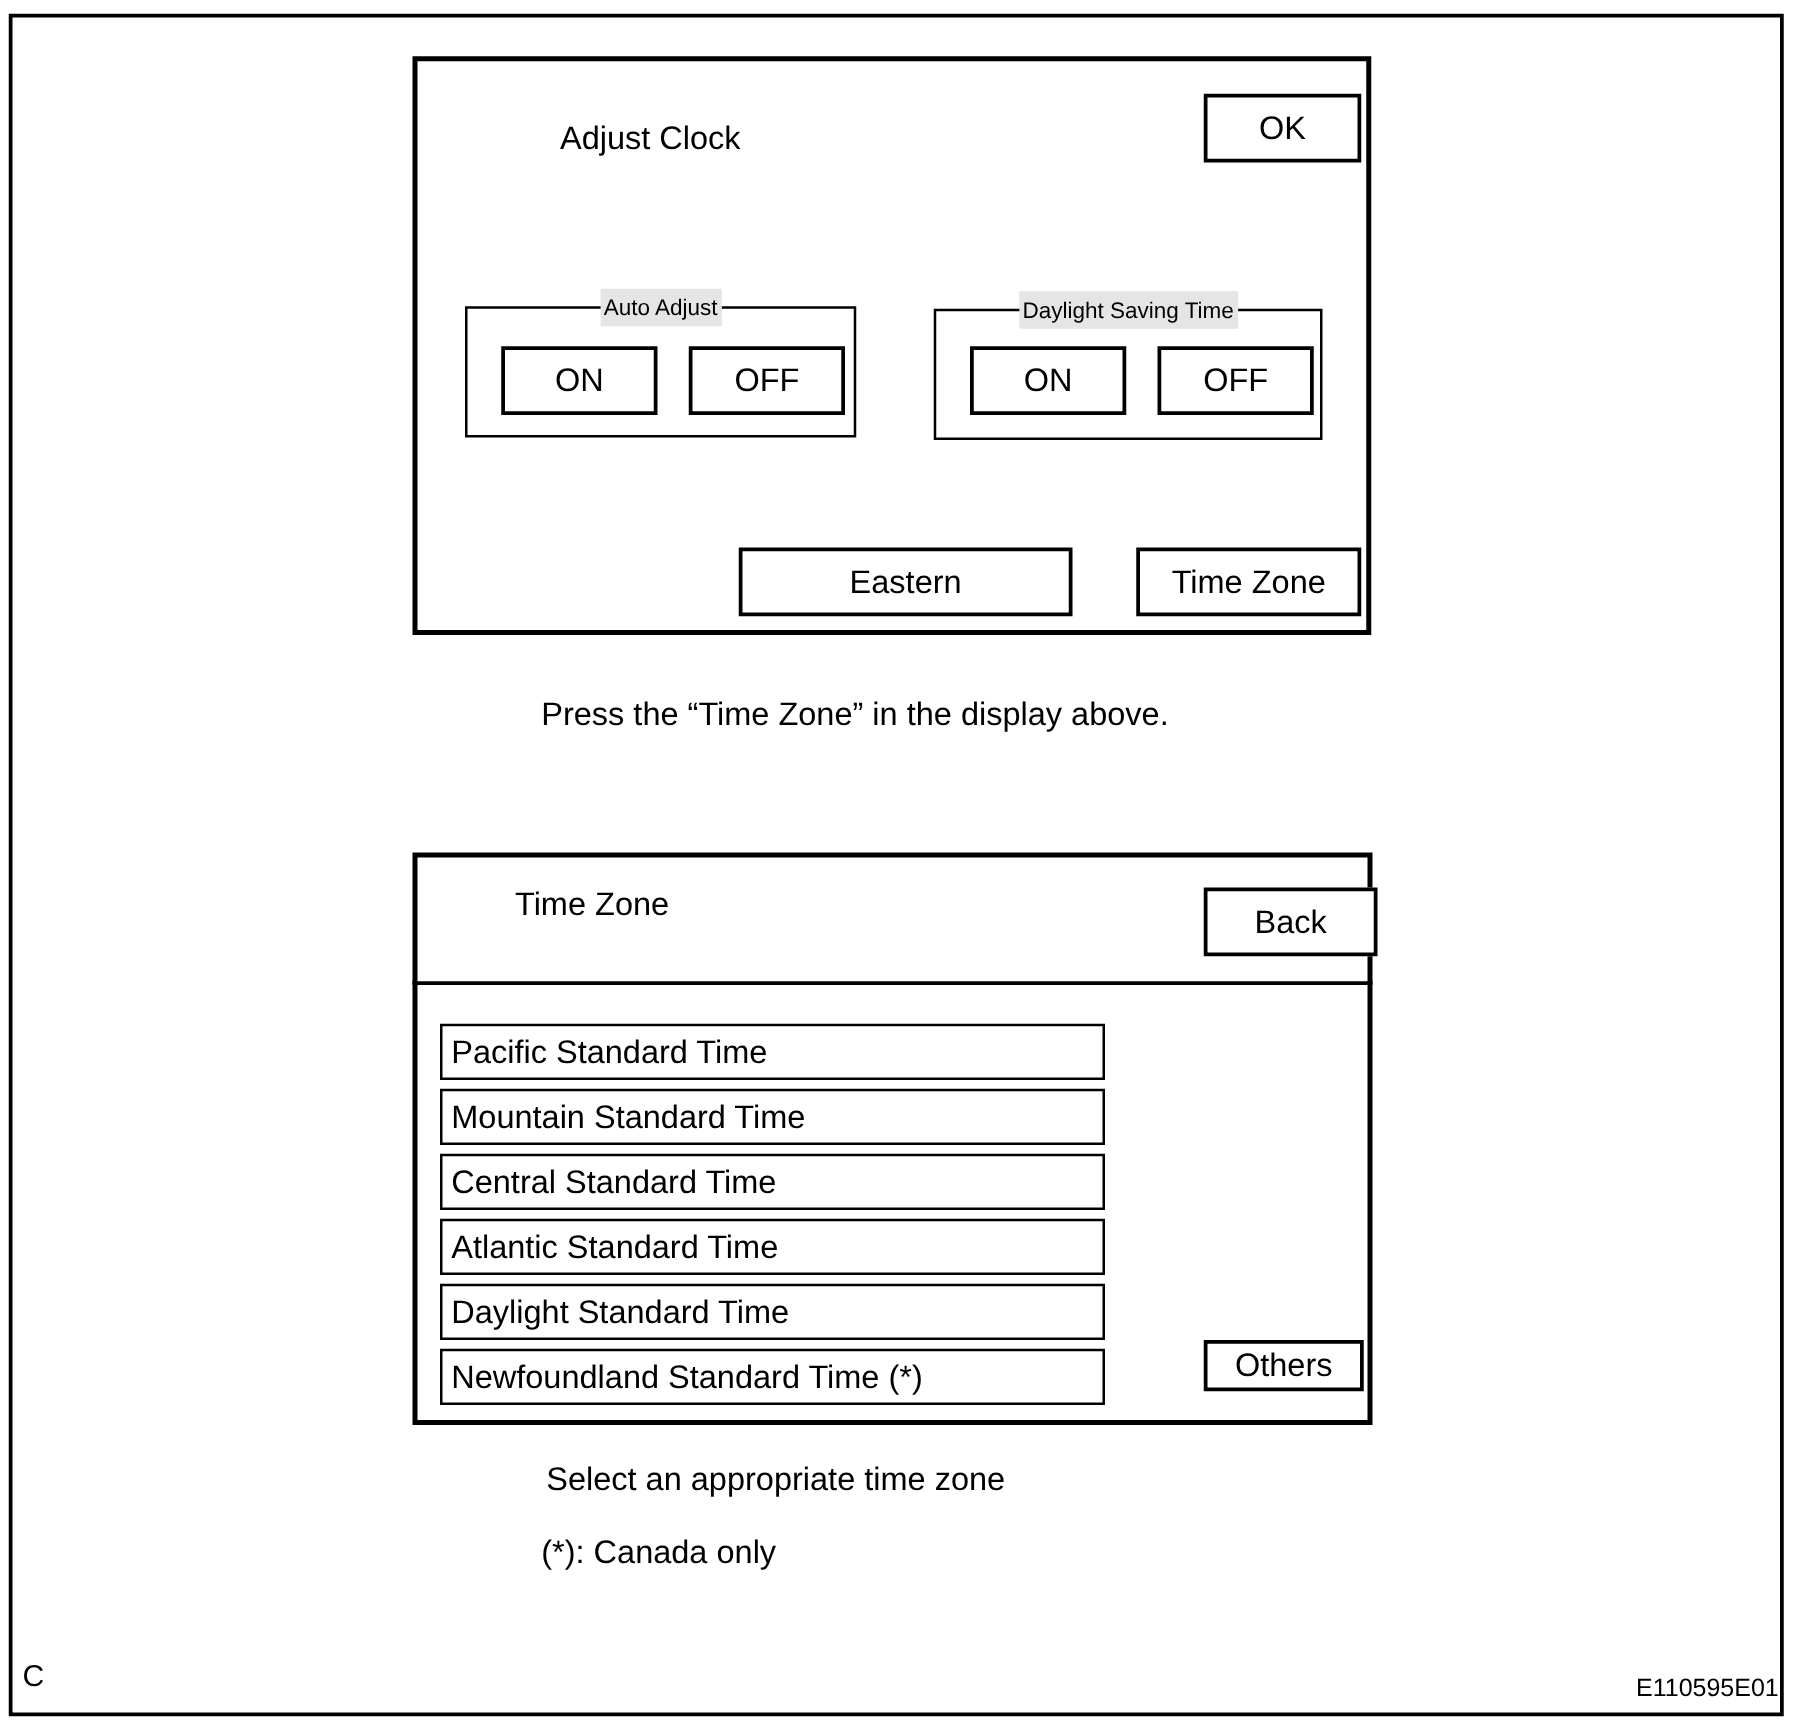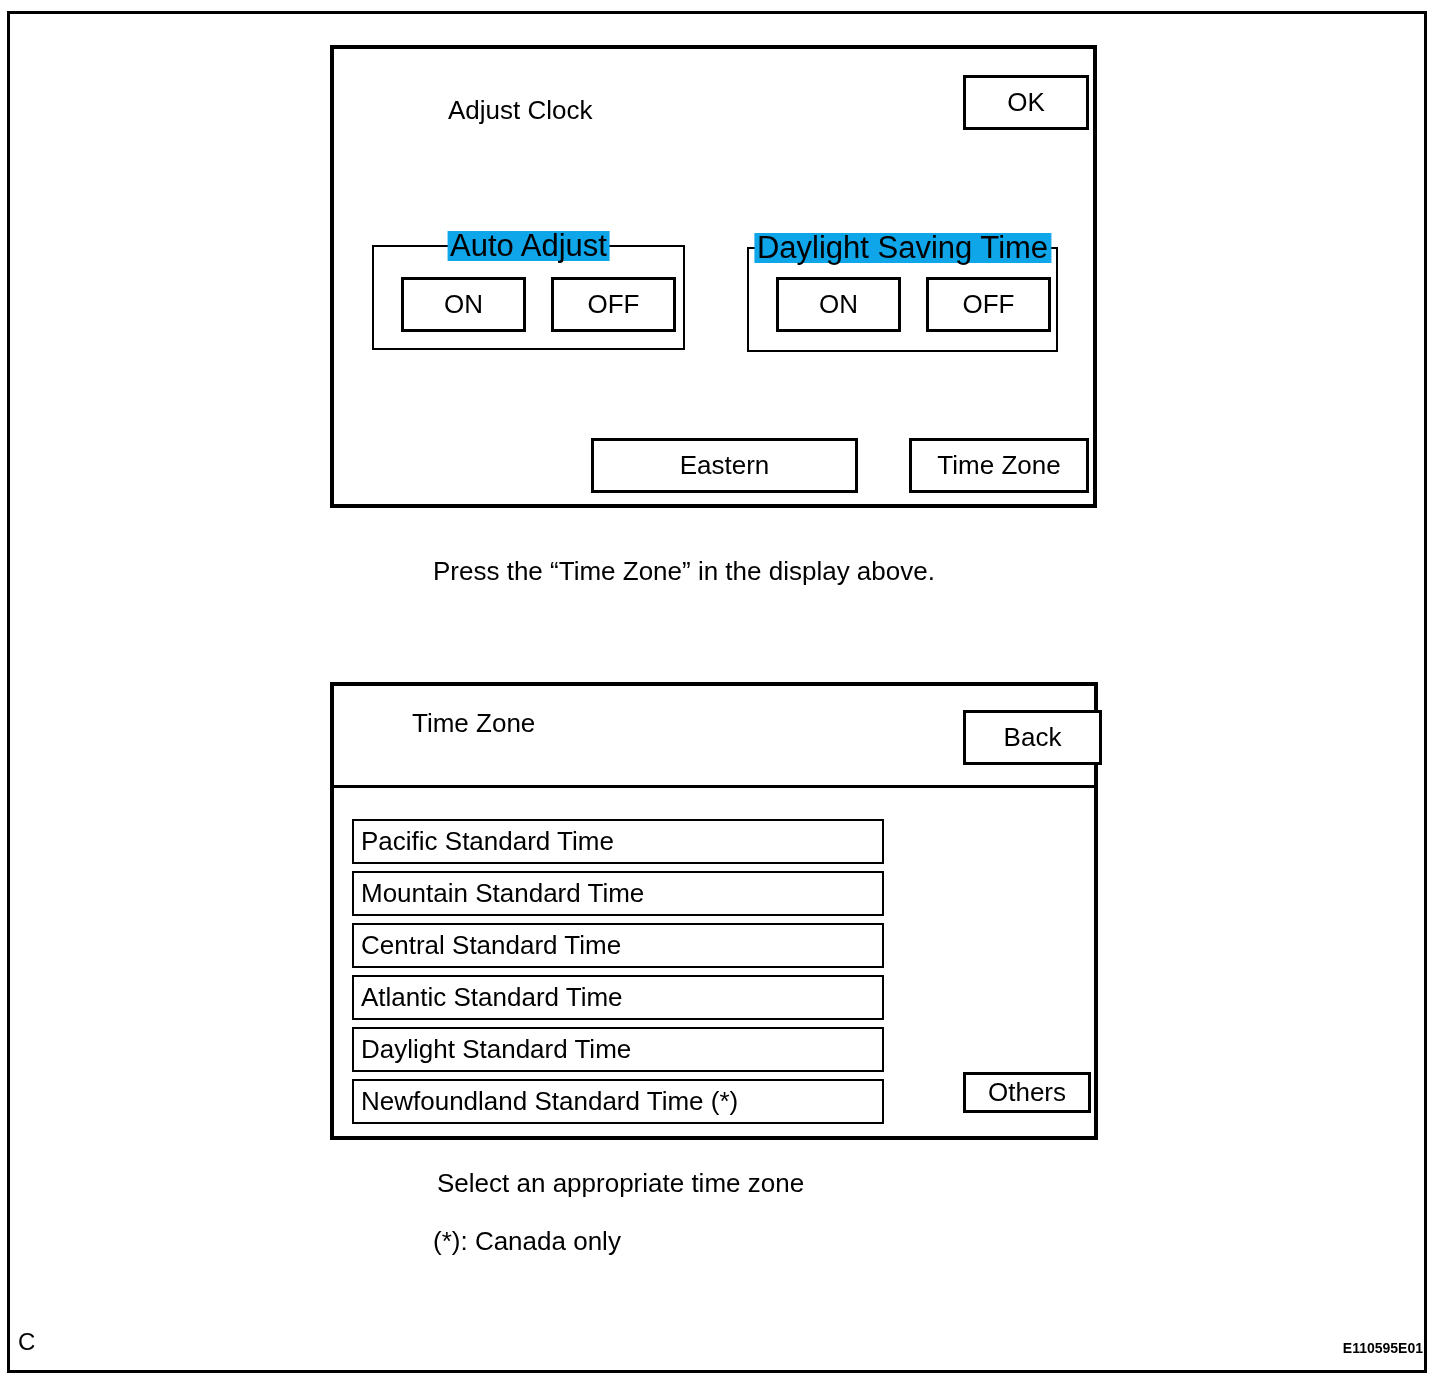--- a/index.html
+++ b/index.html
@@ -21,33 +21,33 @@
   .panel-tz     { left: 330px; top: 682px; width: 768px; height: 458px; }
   .panel-title  { position: absolute; font-size: 26px; white-space: nowrap; }
   .btn {
     position: absolute; border: 3px solid #000; box-sizing: border-box;
     display: flex; align-items: center; justify-content: center;
     font-size: 26px; background: #fff; white-space: nowrap; cursor: pointer; margin-left: 11px;
   }
   .group { position: absolute; border: 2px solid #000; box-sizing: border-box; }
   .legend {
     position: absolute; top: -16px; left: 50%; transform: translateX(-50%);
-    background: #0ea5e9; padding: 0 3px; font-size: 31px; white-space: nowrap;
+    background: #e5e5e5; padding: 0 3px; font-size: 18px; white-space: nowrap;
     line-height: 30px;
   }
   .caption { position: absolute; font-size: 26px; white-space: nowrap; }
   .tz-sep { position: absolute; left: -4px; top: 99px; width: 768px; border-top: 3px solid #000; }
   .tz-item {
     position: absolute; left: 18px; width: 532px; height: 45px;
     border: 2px solid #000; box-sizing: border-box;
     display: flex; align-items: center; padding-left: 7px;
     font-size: 26px; white-space: nowrap; background: #fff; cursor: pointer;
   }
   .corner-c { position: absolute; left: 18px; top: 1328px; font-size: 24px; }
-  .fig-id   { position: absolute; right: 33px; top: 1340px; font-size: 14px; font-weight: bold; }
+  .fig-id   { position: absolute; right: 33px; top: 1340px; font-size: 20px; }
 </style>
 </head>
 <body>
 
 <div class="page">
   <div class="frame"></div>
 
   <div class="panel panel-adjust">
     <div class="panel-title" style="left:114px; top:46px;">Adjust Clock</div>
 

